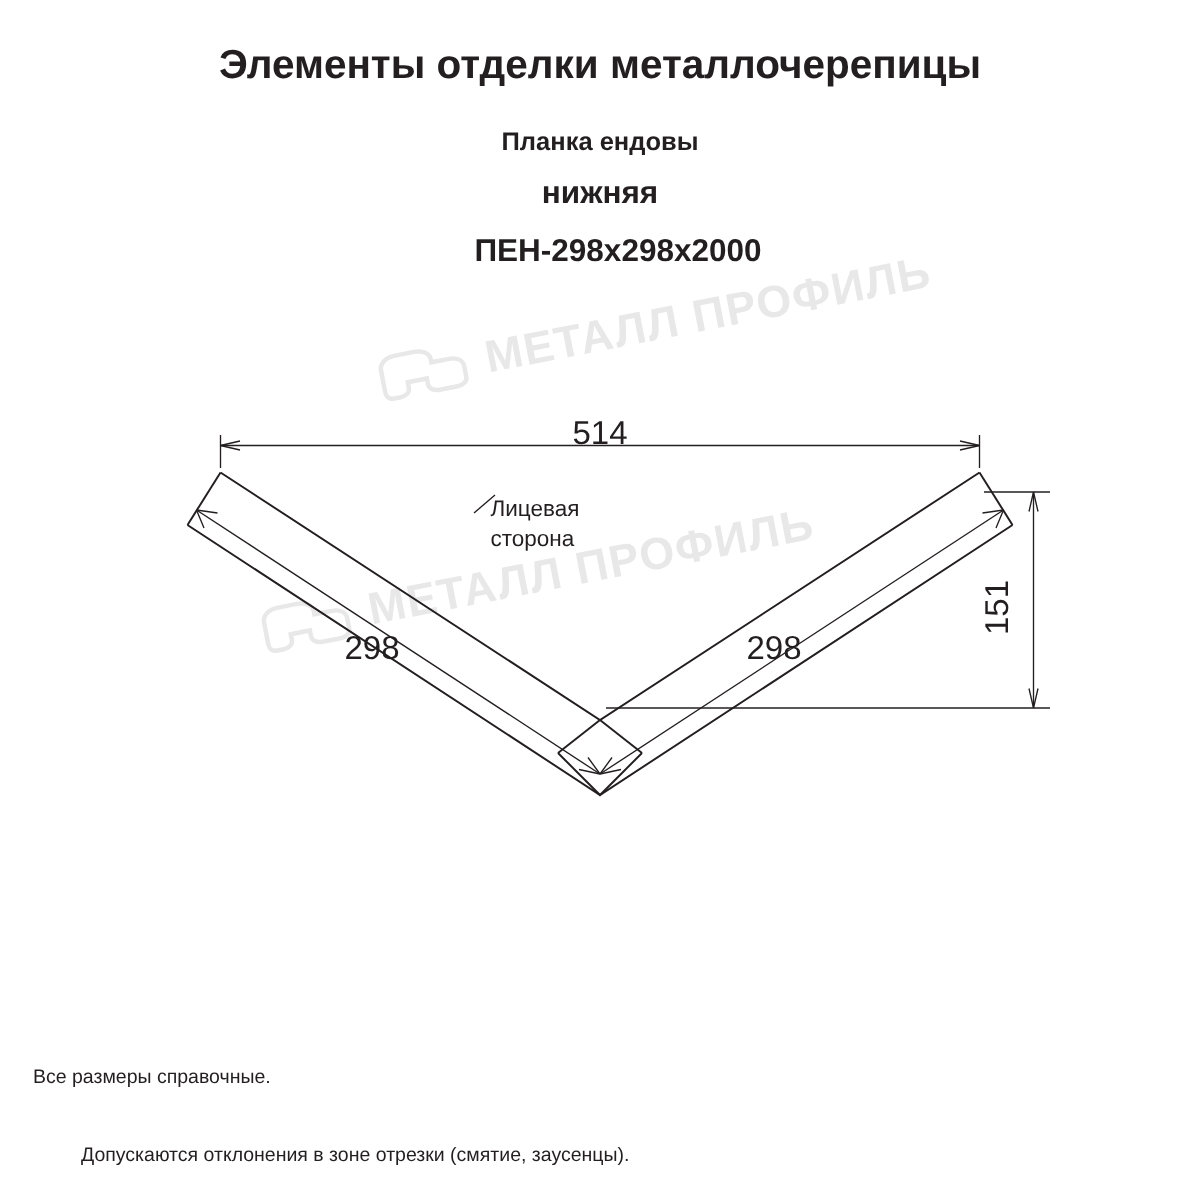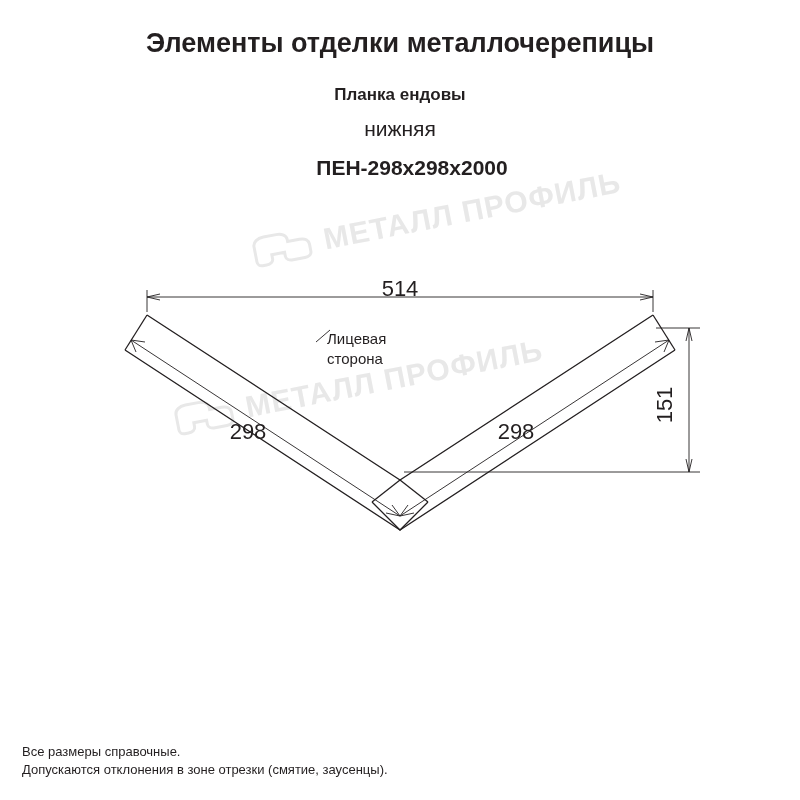--- a/index.html
+++ b/index.html
@@ -40,21 +40,21 @@
     font-size: 17px;
     font-weight: bold;
   }
   .title-sub2 {
     position: absolute;
     top: 117px;
     left: 0;
     width: 800px;
     text-align: center;
     font-size: 21px;
-    font-weight: normal;
+    font-weight: bold;
   }
   .title-code {
     position: absolute;
     top: 156px;
     left: 12px;
     width: 800px;
     text-align: center;
     font-size: 21px;
     font-weight: bold;
   }
@@ -64,22 +64,22 @@
     top: 200px;
     width: 800px;
     height: 420px;
   }
   .footnote {
     position: absolute;
     left: 22px;
     font-size: 13px;
     color: #231f20;
   }
-  .footnote.l1 { top: 744px; }
-  .footnote.l2 { top: 762px; }
+  .footnote.l1 { top: 710px; }
+  .footnote.l2 { top: 762px; margin-left: 32px; }
 
   .wm {
     position: absolute;
     pointer-events: none;
     user-select: none;
   }
   .wm-text {
     font-family: "Liberation Sans", sans-serif;
     font-size: 30px;
     font-weight: bold;

